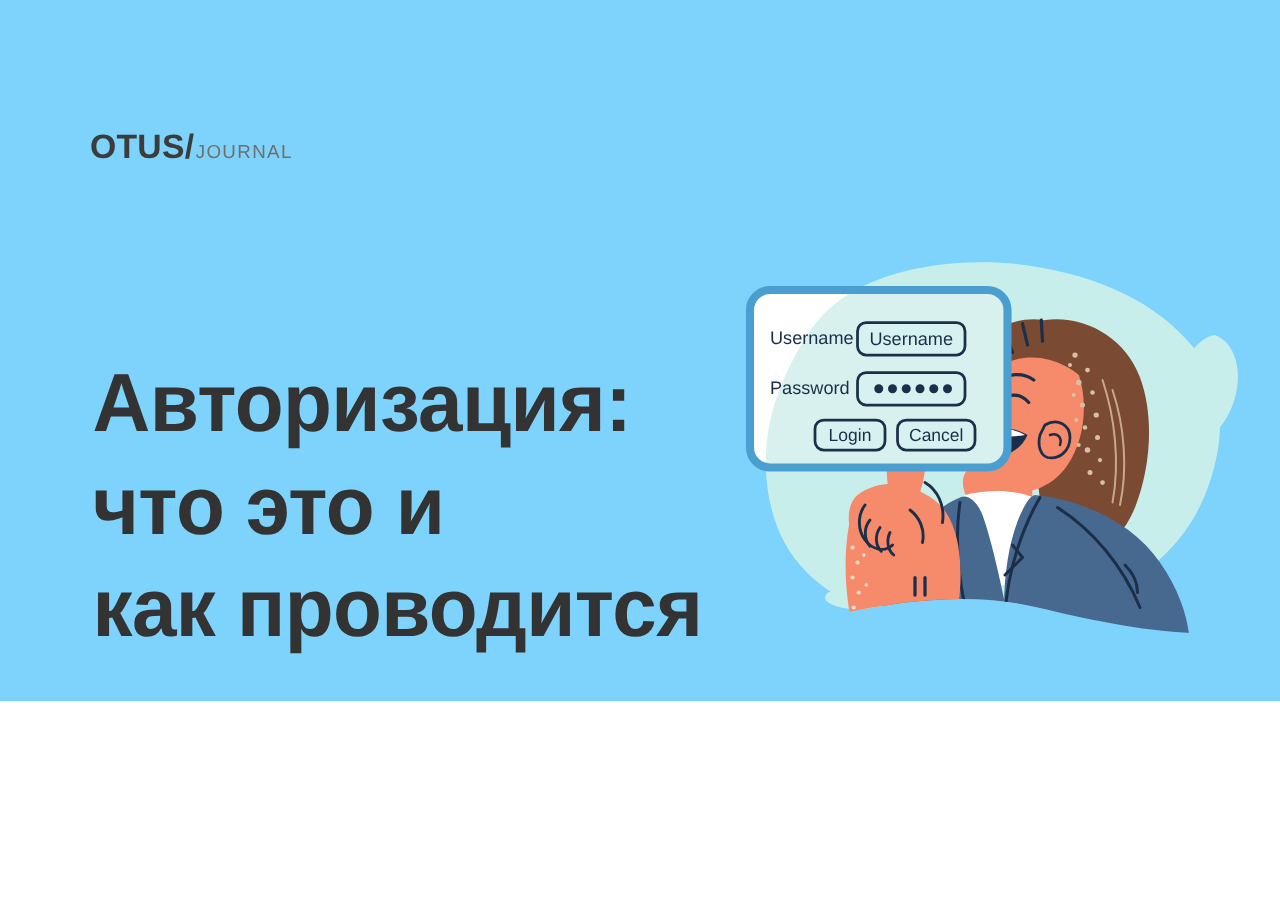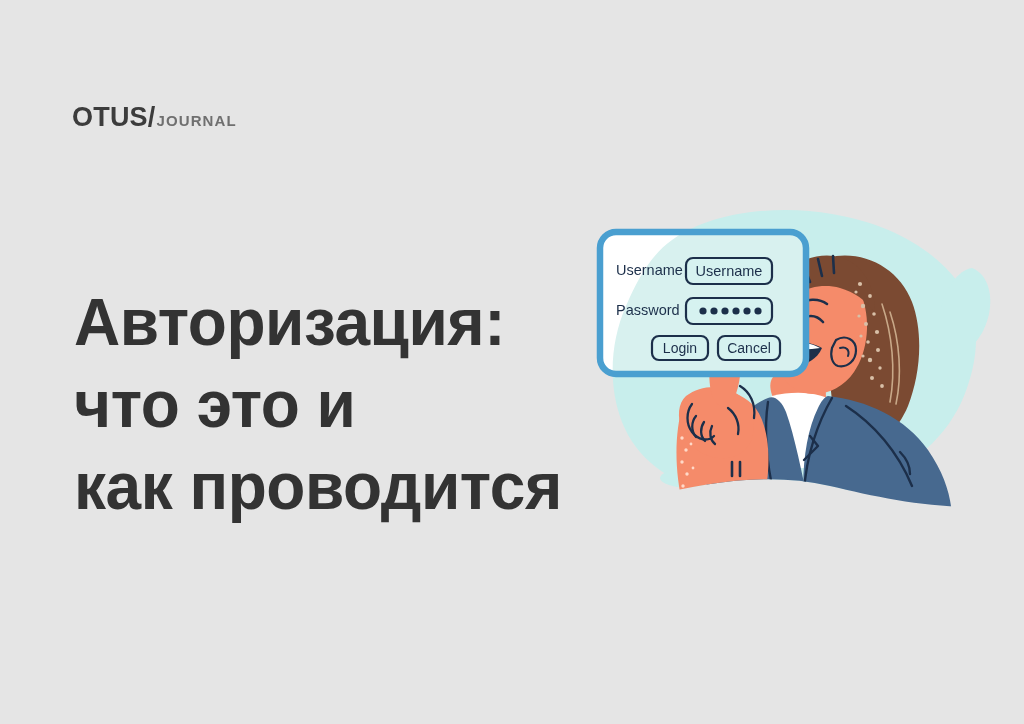--- a/index.html
+++ b/index.html
@@ -11,22 +11,22 @@
     width: 1024px;
     height: 724px;
     background: #ffffff;
     font-family: "Liberation Sans", sans-serif;
     overflow: hidden;
     position: relative;
   }
   .page {
     position: relative;
     width: 1024px;
-    height: 724px;
-    background: #e5e5e5;
+    height: 561px;
+    background: #7dd3fc;
     overflow: hidden;
   }
 
   
   .logo {
     position: absolute;
     left: 72px;
     top: 104px;
     display: flex;
     align-items: baseline;
@@ -36,21 +36,21 @@
   .logo-otus {
     font-family: "Liberation Sans", sans-serif;
     font-weight: 700;
     font-size: 27px;
     letter-spacing: 0.2px;
     color: #3c3c3c;
     line-height: 1;
   }
   .logo-journal {
     font-family: "Liberation Sans", sans-serif;
-    font-weight: 700;
+    font-weight: 400;
     font-size: 15px;
     letter-spacing: 1.1px;
     color: #6f6f6f;
     line-height: 1;
     margin-left: 1px;
   }
 
   
   .headline {
     position: absolute;

